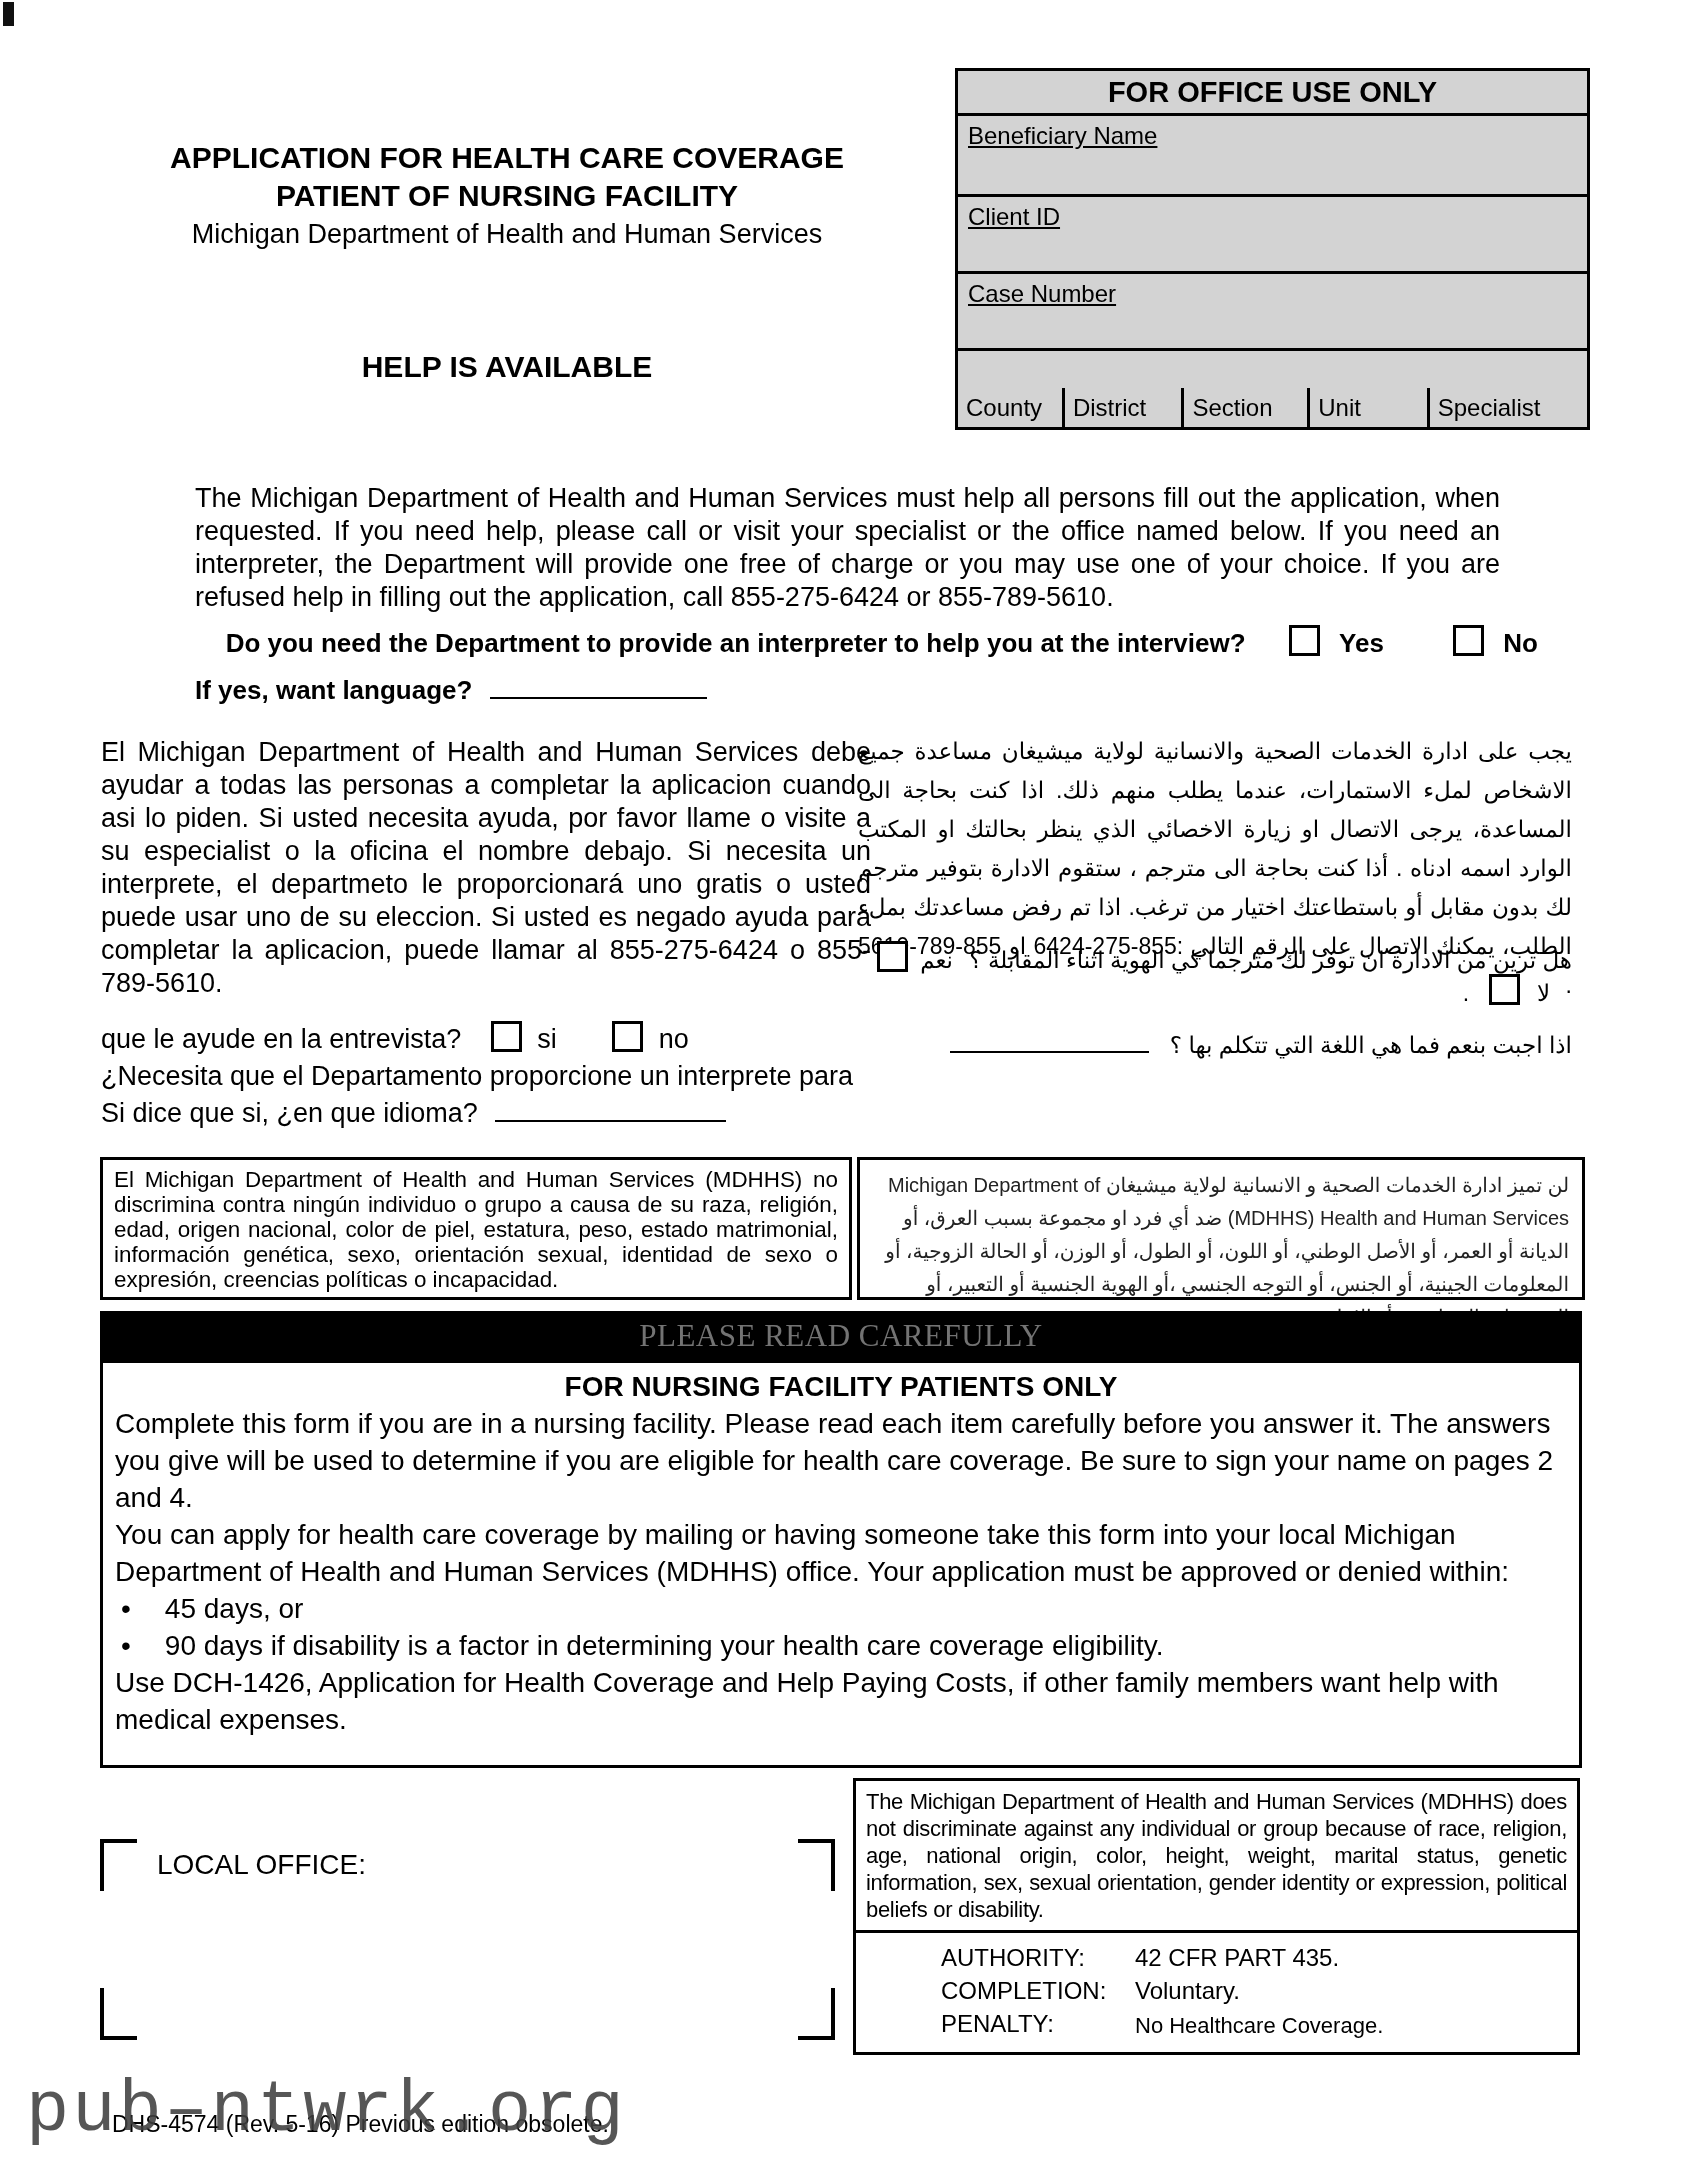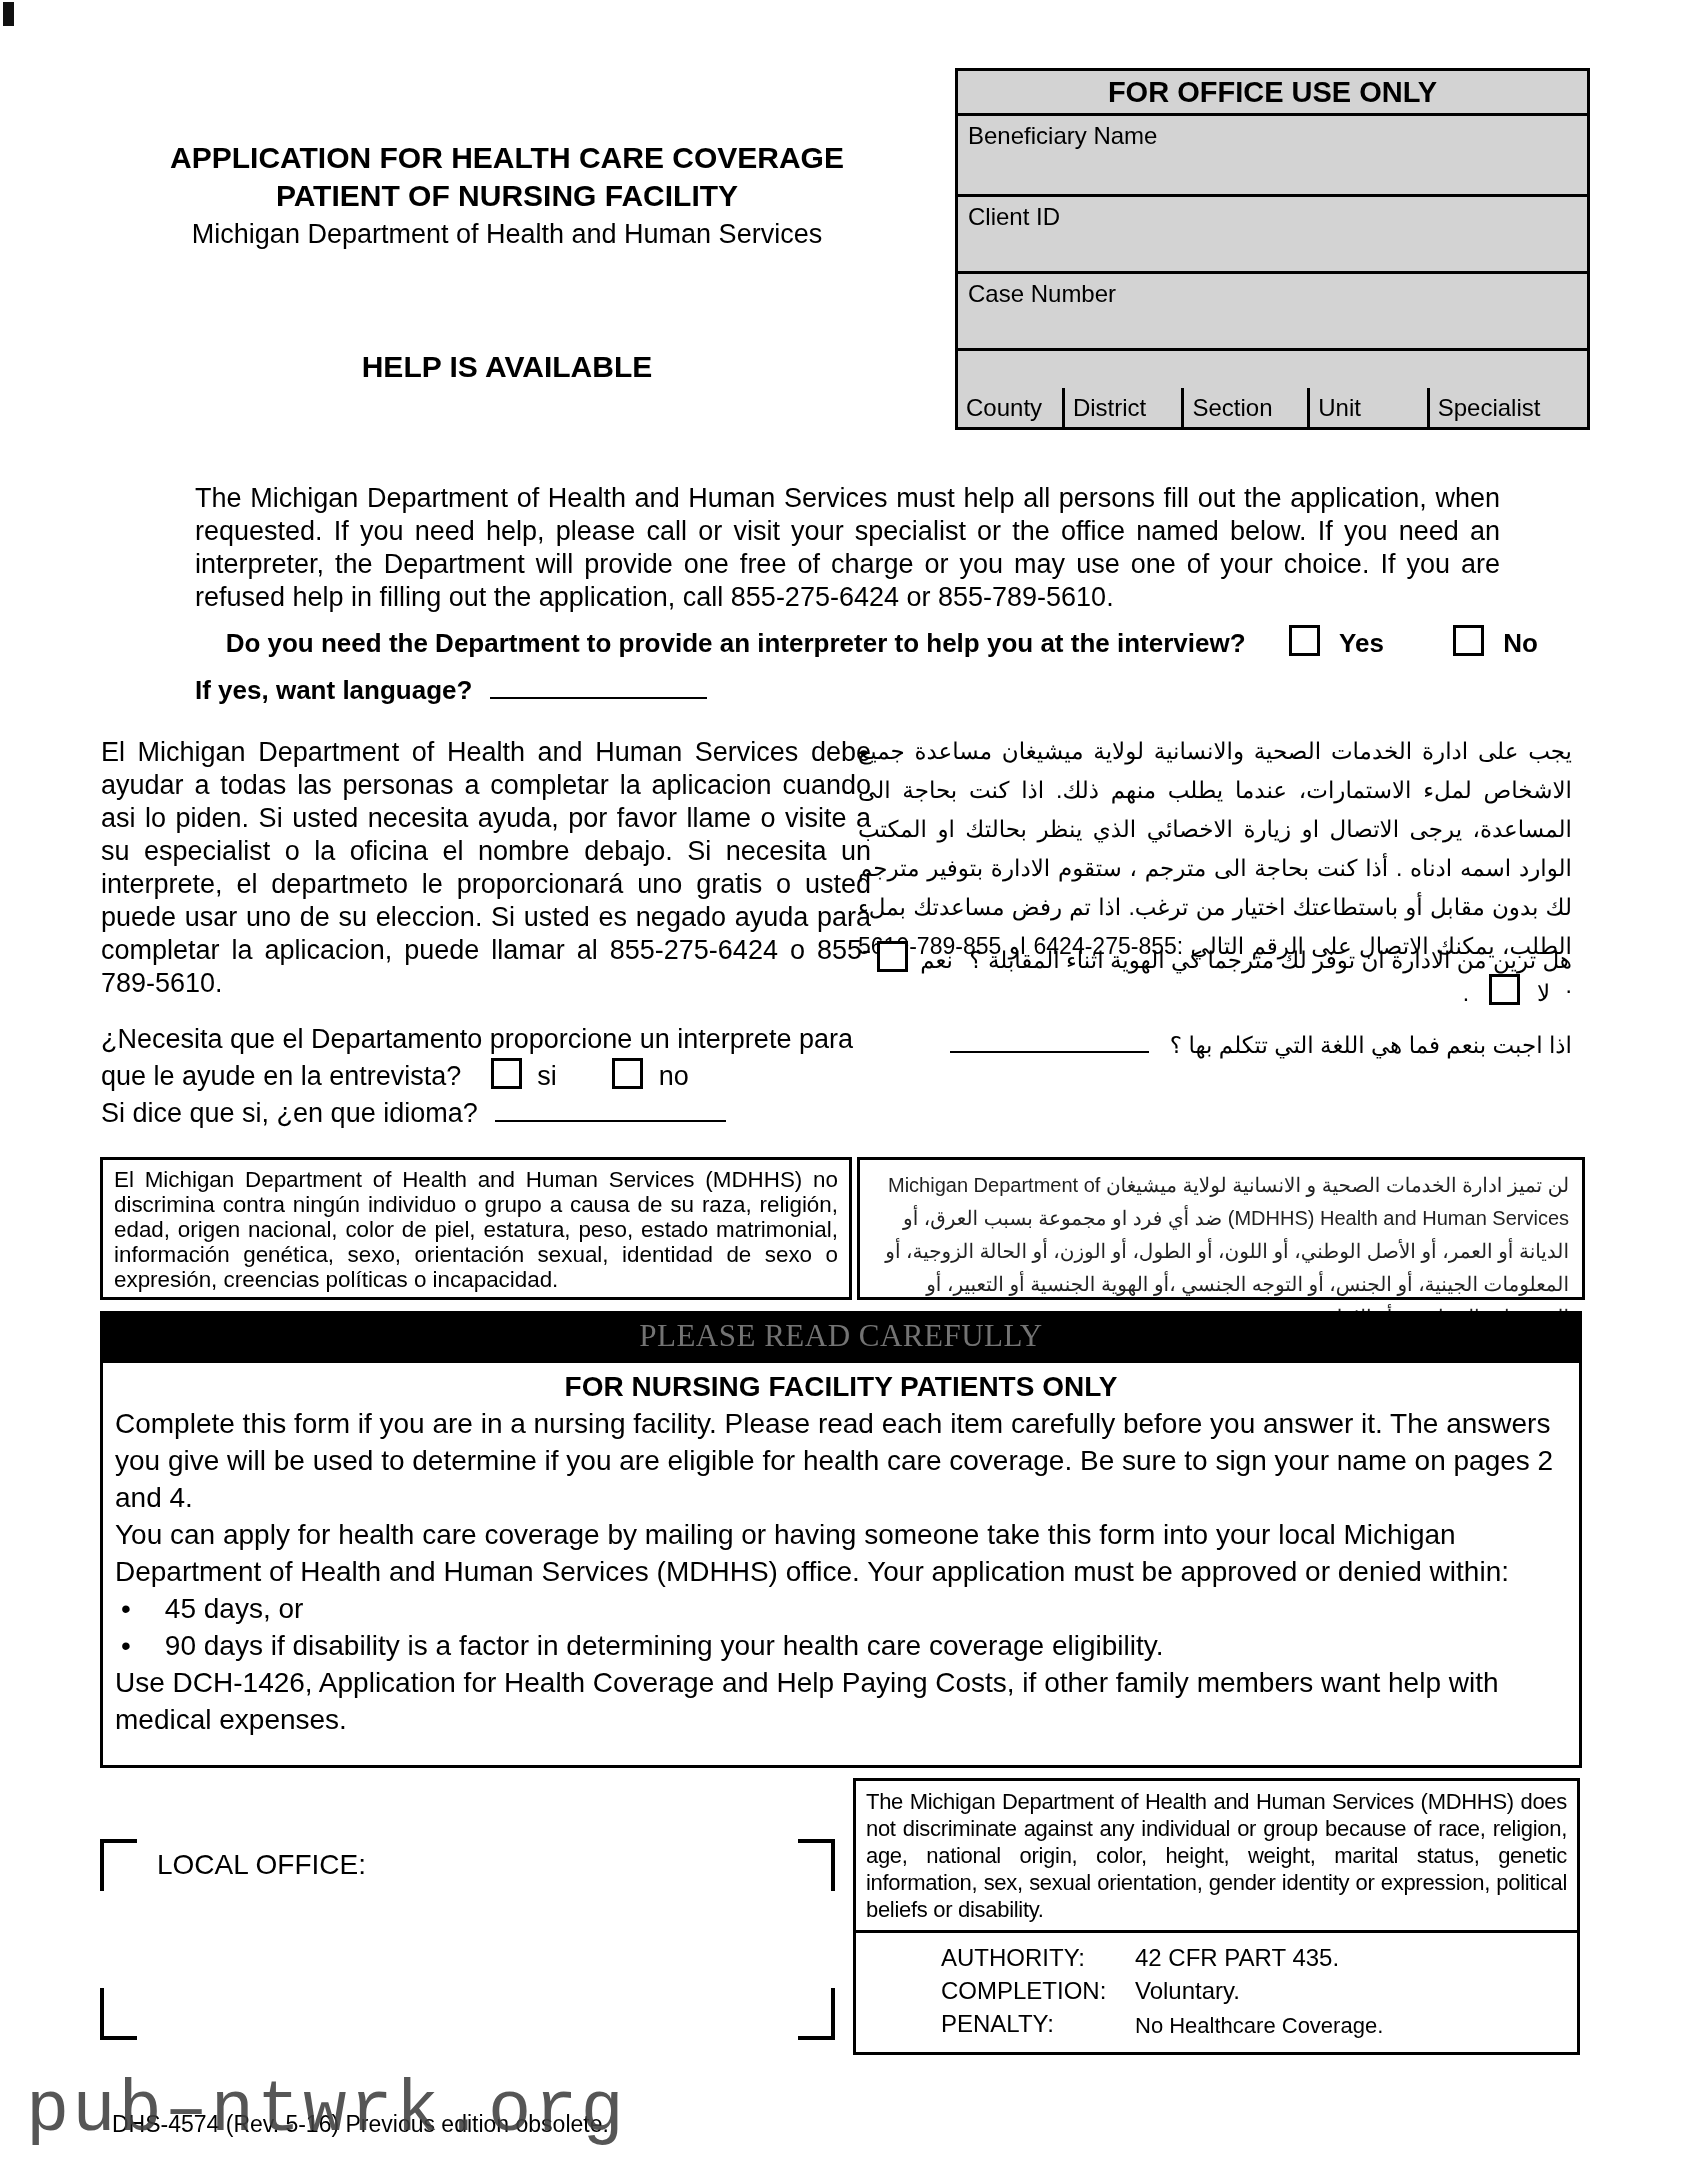--- a/index.html
+++ b/index.html
@@ -15,21 +15,21 @@
 
   
   .title-block{left:104px;top:139px;width:806px;text-align:center;}
   .title-line{font-size:30px;font-weight:bold;line-height:38px;}
   .subtitle{font-size:27px;line-height:38px;}
   .help-heading{left:104px;top:350px;width:806px;text-align:center;font-size:30px;font-weight:bold;}
 
   
   .office-box{left:955px;top:68px;width:629px;border:3px solid #000;background:var(--box-gray,#d3d3d3);}
   .office-header{border-bottom:3px solid #000;text-align:center;font-weight:bold;font-size:29px;padding:5px 0 4px 0;}
-  .office-row{border-bottom:3px solid #000;padding:6px 8px 0 10px;font-size:24px;}
+  .office-row{border-bottom:3px solid #000;padding:6px 8px 0 10px;font-size:24px;text-decoration:underline;}
   .office-row.r1{height:72px;} .office-row.r2{height:68px;} .office-row.r3{height:68px;}
   .office-cols{display:flex;height:76px;}
   .office-col{border-right:3px solid #000;font-size:24px;padding:6px 4px 0 8px;box-sizing:border-box;margin-top:37px;}
   .office-col:last-child{border-right:none;}
   .c-county{width:17%;} .c-district{width:19%;} .c-section{width:20%;} .c-unit{width:19%;} .c-specialist{width:25%;}
 
   
   .en-para{left:195px;top:446px;width:1305px;font-size:27px;line-height:33px;text-align:justify;margin-top:36px;}
   .en-question{left:195px;top:625px;width:1343px;font-size:26px;font-weight:bold;white-space:nowrap;text-align:right;}
   .en-language{left:195px;top:673px;font-size:26px;font-weight:bold;}
@@ -145,28 +145,28 @@
   <span class="cb"></span>
   <span style="margin-right:14px;">.</span>
 </div>
 
 <div class="abs ar-language" dir="rtl">
   <span>اذا اجبت بنعم فما هي اللغة التي تتكلم بها ؟</span>
   <span class="blank" style="width:199px;margin-right:14px;"></span>
 </div>
 
 <div class="abs es-question">
-  <div>¿Necesita que el Departamento proporcione un interprete para</div>
   <div>
     <span>que le ayude en la entrevista?</span>
     <span class="cb" style="margin-left:22px;"></span>
     <span style="margin-left:8px;">si</span>
     <span class="cb" style="margin-left:48px;"></span>
     <span style="margin-left:8px;">no</span>
   </div>
+  <div>¿Necesita que el Departamento proporcione un interprete para</div>
   <div>
     <span>Si dice que si, ¿en que idioma?</span>
     <span class="blank" style="width:231px;margin-left:10px;"></span>
   </div>
 </div>
 
 <div class="abs nd-left">El Michigan Department of Health and Human Services (MDHHS) no discrimina contra ningún individuo o grupo a causa de su raza, religión, edad, origen nacional, color de piel, estatura, peso, estado matrimonial, información genética, sexo, orientación sexual, identidad de sexo o expresión, creencias políticas o incapacidad.</div>
 
 <div class="abs nd-right" dir="rtl">
   <span>لن تميز ادارة الخدمات الصحية و الانسانية لولاية ميشيغان</span>

